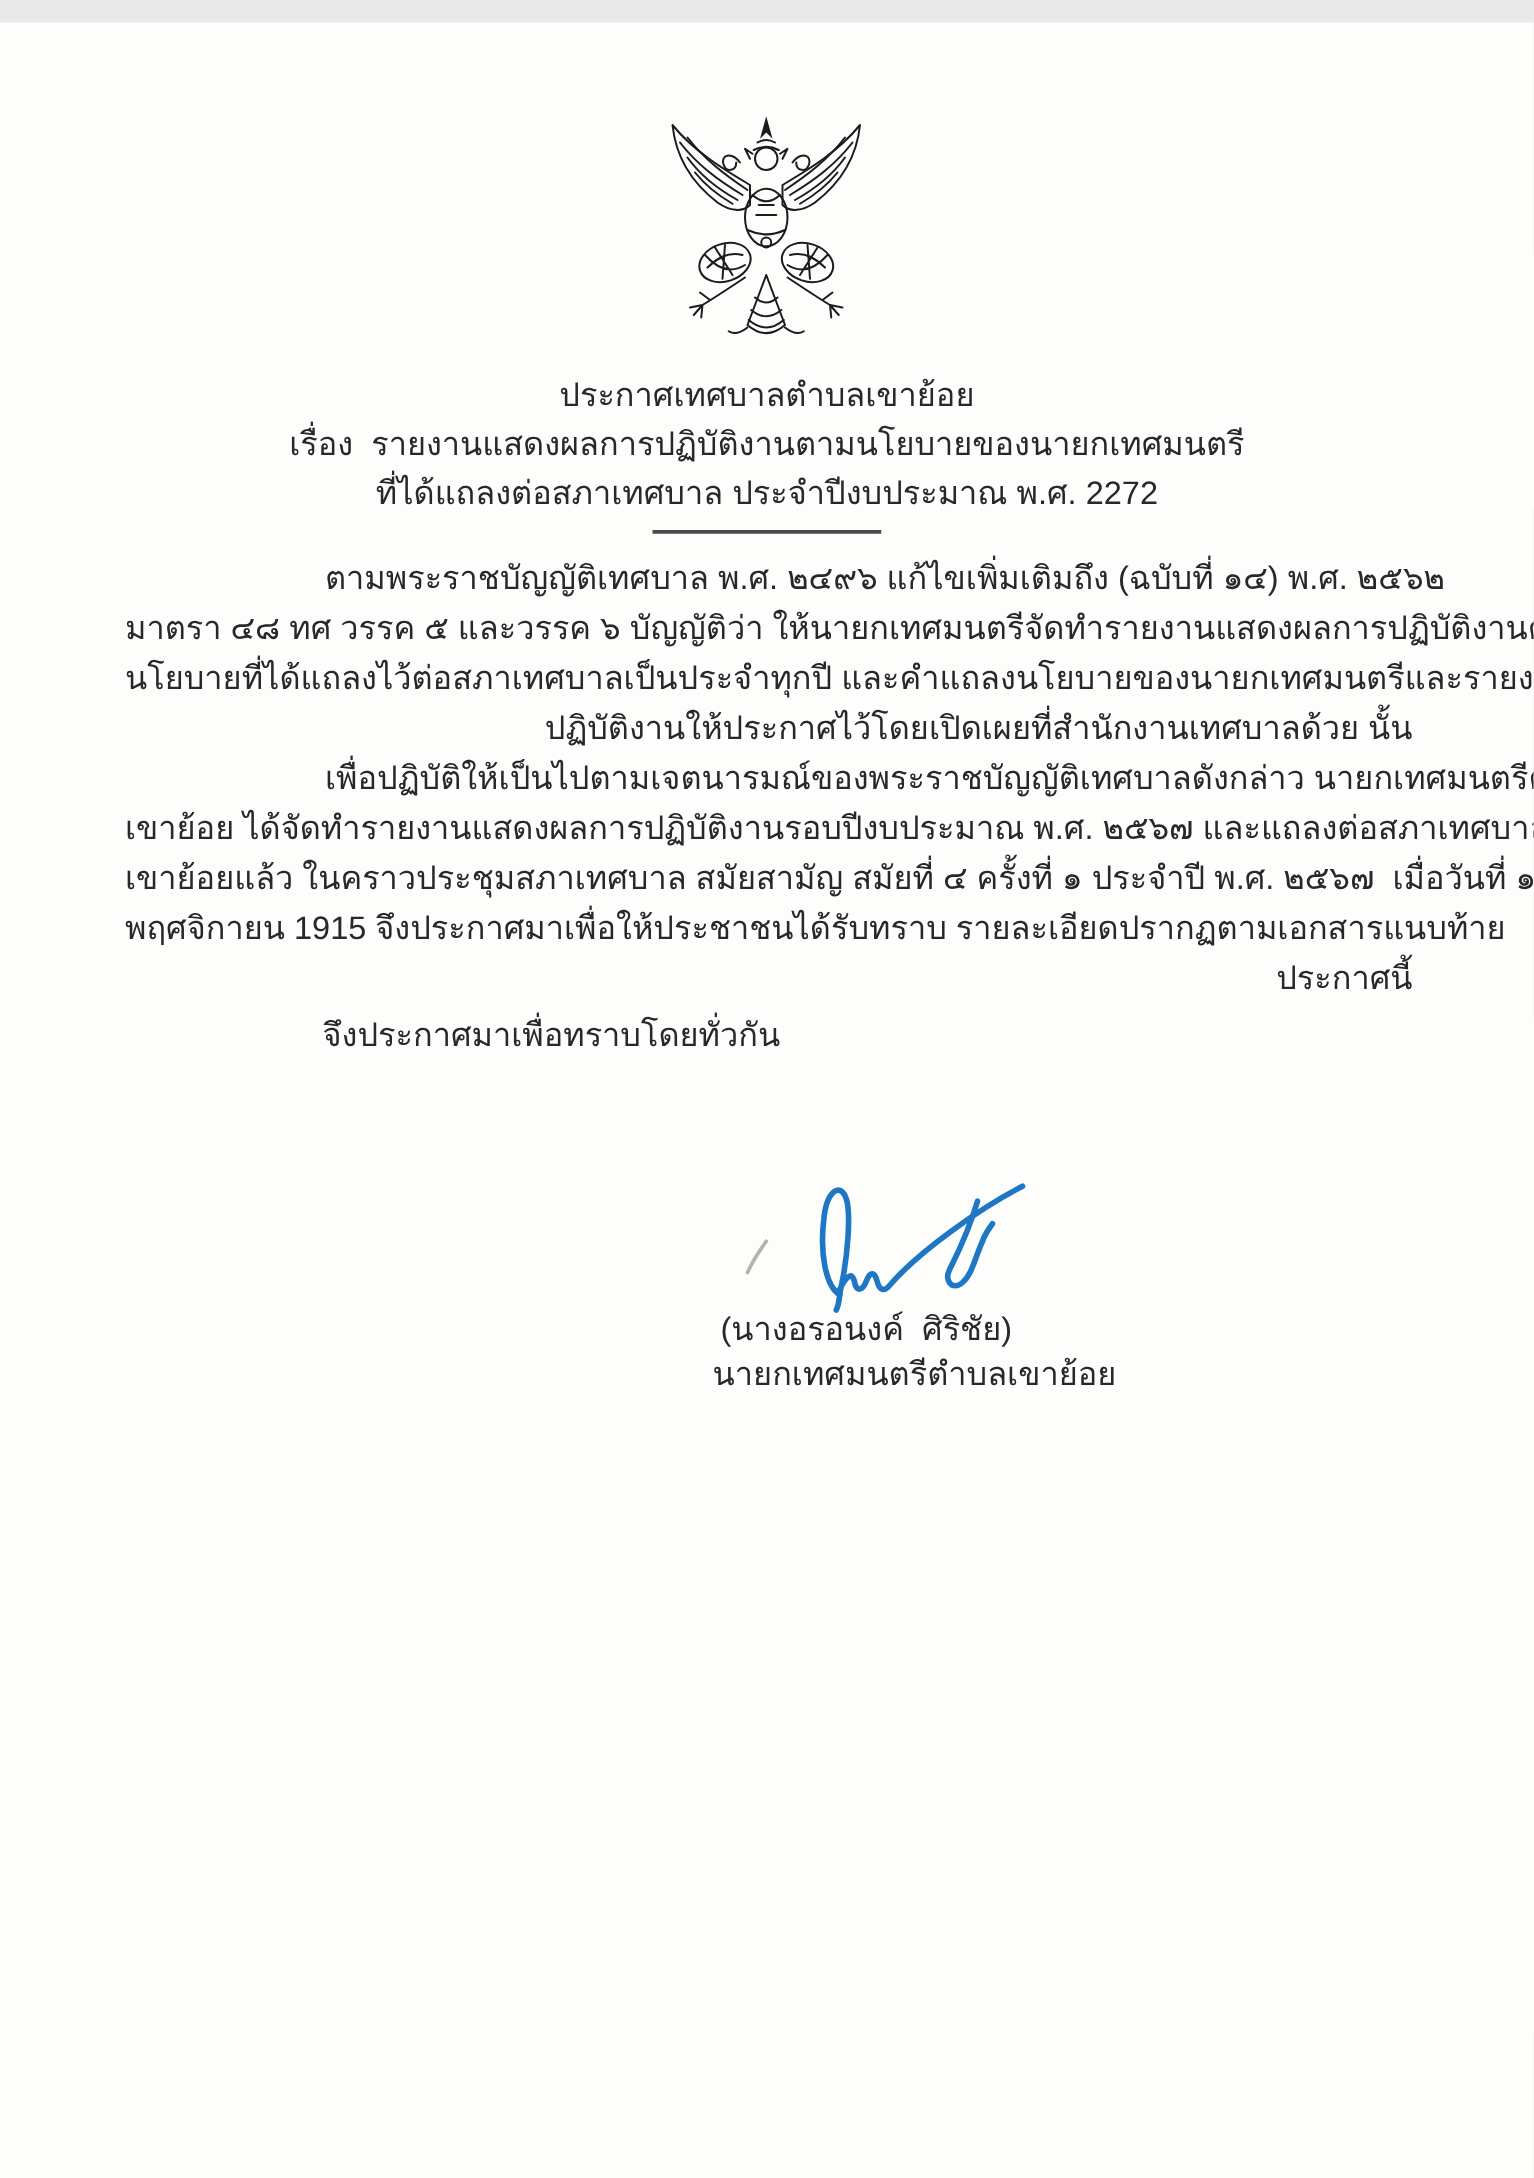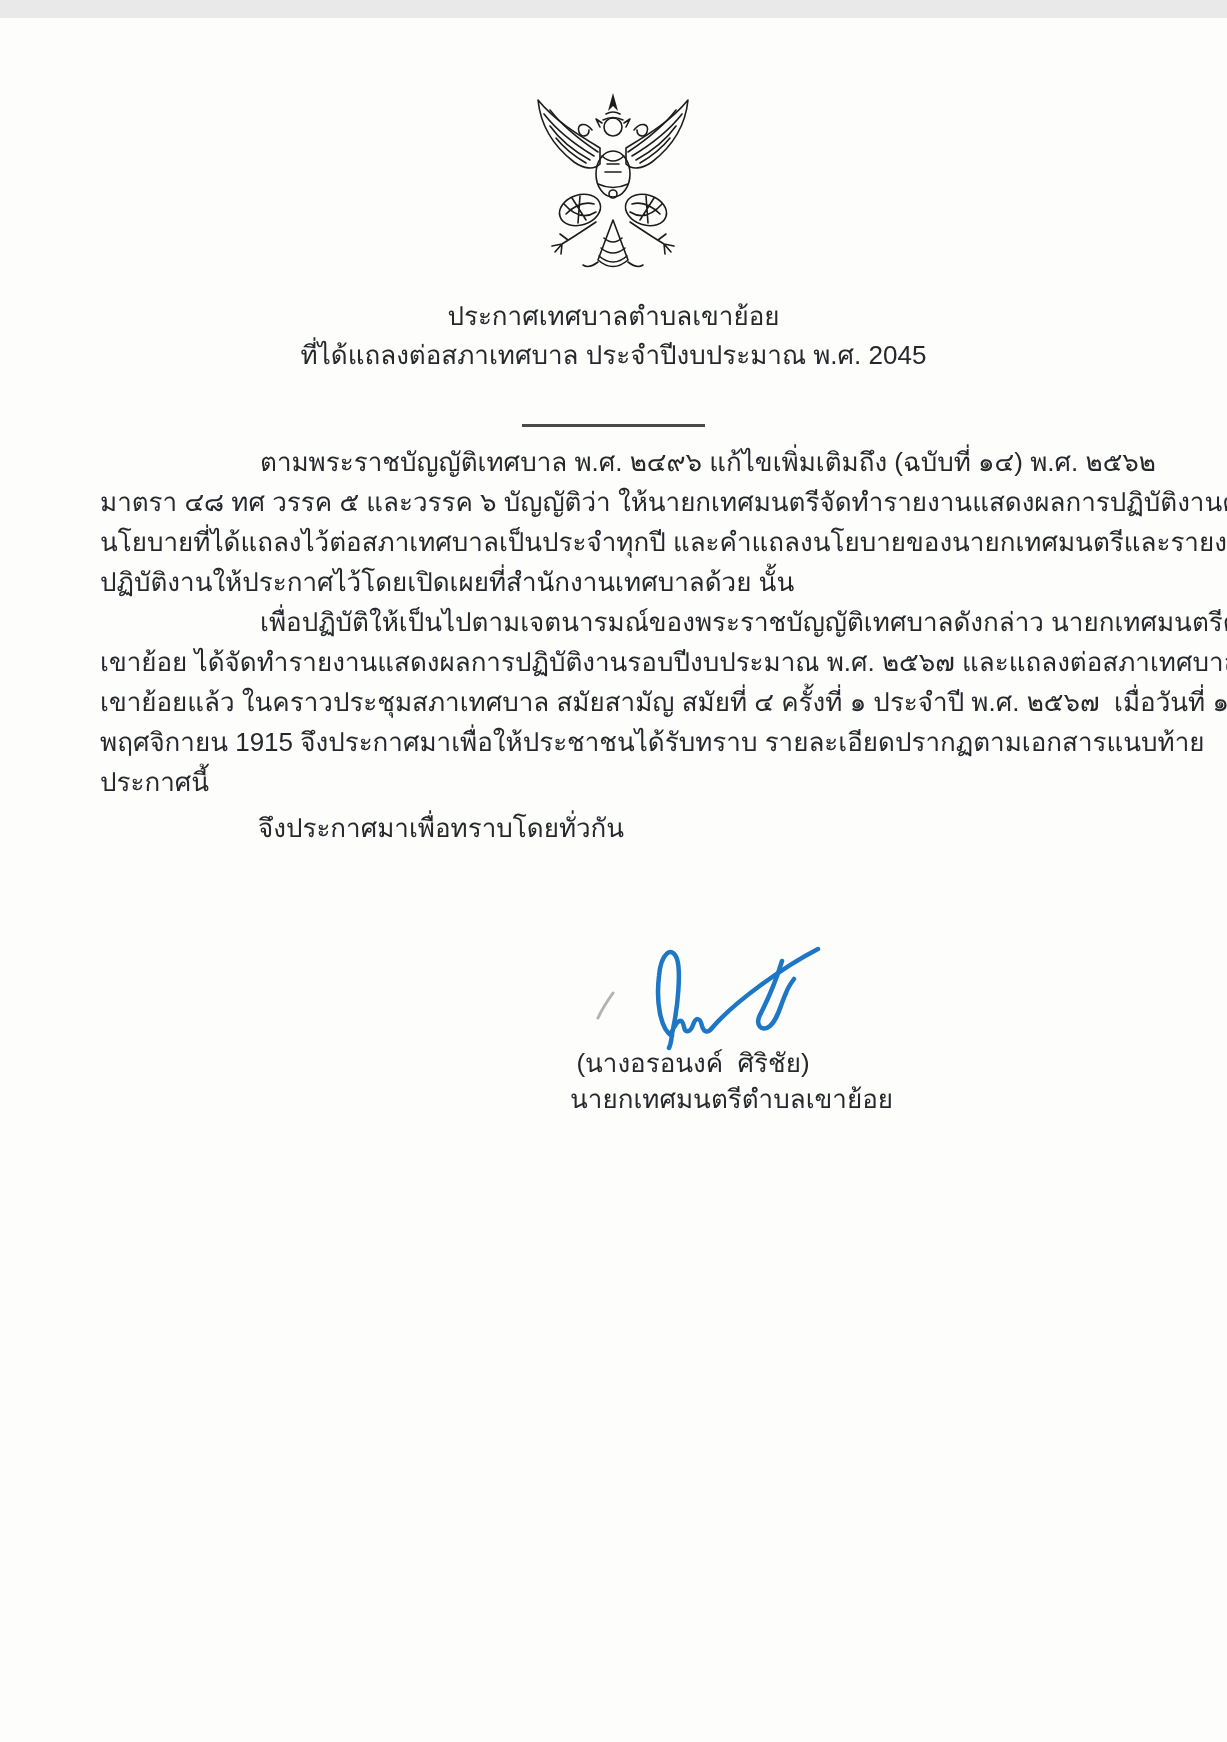--- a/index.html
+++ b/index.html
@@ -12,21 +12,21 @@
     font-family:"Liberation Sans","DejaVu Sans",sans-serif;
     color:#26282c;
   }
   
   .emblem{position:absolute;left:527px;top:72px;width:172px;height:186px;}
   
   .title-block{position:absolute;left:0;top:279px;width:100%;text-align:center;}
   .tline{height:39px;line-height:39px;font-size:26px;white-space:pre;}
   .divider{position:absolute;left:522px;top:406px;width:183px;height:3px;background:#4a4a4a;}
   
-  .body-block{position:absolute;left:100px;top:424px;width:1030px;}
+  .body-block{position:absolute;left:100px;top:424px;width:1030px;text-align:right;}
   .bline{height:40px;line-height:40px;font-size:26px;white-space:pre;}
   .indent{padding-left:160px;}
   .closing{position:absolute;left:258px;top:790px;height:40px;line-height:40px;font-size:26px;white-space:pre;text-align:right;}
   .dateline{position:absolute;left:383px;top:872px;height:40px;line-height:40px;font-size:26px;white-space:pre;}
   
   .signature{position:absolute;left:560px;top:903px;width:290px;height:140px;}
   .signname{position:absolute;left:493px;top:1025px;width:400px;text-align:center;height:40px;line-height:40px;font-size:26px;white-space:pre;}
   .signtitle{position:absolute;left:493px;top:1061px;width:400px;text-align:right;height:40px;line-height:40px;font-size:26px;white-space:pre;}
 </style>
 </head>
@@ -82,21 +82,22 @@
 
     <g>
       <path d="M85 130 L70 170 Q85 183 100 170 Z"></path>
       <path d="M76 148 Q85 156 94 148 M73 158 Q85 168 97 158 M71 166 Q85 178 99 166"></path>
       <path d="M70 172 q-9 7 -15 3 M100 172 q9 7 15 3"></path>
     </g>
   </svg>
 
   <div class="title-block">
     <div class="tline">ประกาศเทศบาลตำบลเขาย้อย</div>
-    <div class="tline">ที่ได้แถลงต่อสภาเทศบาล ประจำปีงบประมาณ พ.ศ. 2045</div>
+    <div class="tline">เรื่อง  รายงานแสดงผลการปฏิบัติงานตามนโยบายของนายกเทศมนตรี</div>
+    <div class="tline">ที่ได้แถลงต่อสภาเทศบาล ประจำปีงบประมาณ พ.ศ. 2272</div>
   </div>
 
   <div class="divider"></div>
 
   <div class="body-block">
     <div class="bline indent">ตามพระราชบัญญัติเทศบาล พ.ศ. ๒๔๙๖ แก้ไขเพิ่มเติมถึง (ฉบับที่ ๑๔) พ.ศ. ๒๕๖๒</div>
     <div class="bline">มาตรา ๔๘ ทศ วรรค ๕ และวรรค ๖ บัญญัติว่า ให้นายกเทศมนตรีจัดทำรายงานแสดงผลการปฏิบัติงานตาม</div>
     <div class="bline">นโยบายที่ได้แถลงไว้ต่อสภาเทศบาลเป็นประจำทุกปี และคำแถลงนโยบายของนายกเทศมนตรีและรายงานผลการ</div>
     <div class="bline">ปฏิบัติงานให้ประกาศไว้โดยเปิดเผยที่สำนักงานเทศบาลด้วย นั้น</div>
     <div class="bline indent">เพื่อปฏิบัติให้เป็นไปตามเจตนารมณ์ของพระราชบัญญัติเทศบาลดังกล่าว นายกเทศมนตรีตำบล</div>

